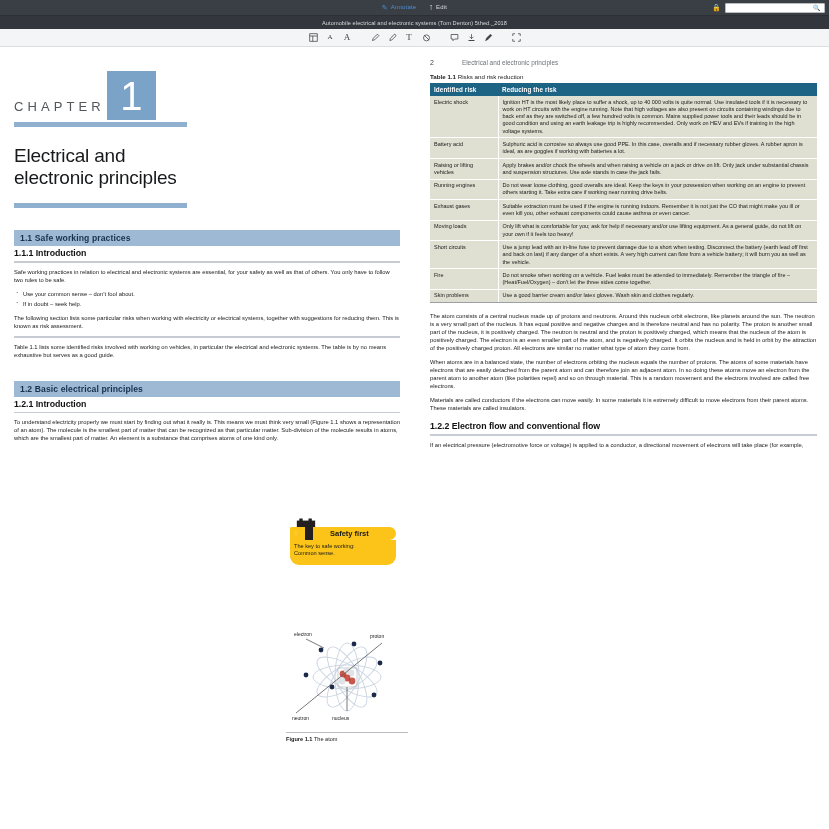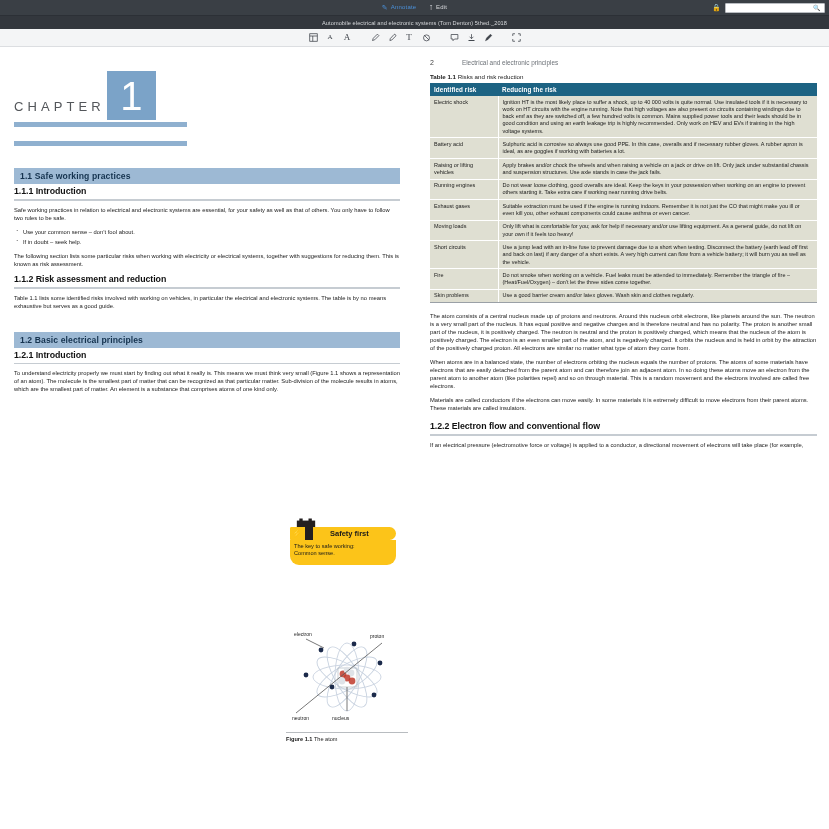--- a/index.html
+++ b/index.html
@@ -267,34 +267,37 @@
   <div class="pages">
 
     <div class="page page-left">
 
       <div class="chapblock">
         <div class="chaprow">
           <div class="chapword">CHAPTER</div>
           <div class="chapnum">1</div>
         </div>
         <div class="chaprule"></div>
+        <div class="chaptitle">
+          <span>Electrical and</span><br>
+          <span>electronic principles</span>
+        </div>
         <div class="chaprule2"></div>
       </div>
 
       <div class="secbar">1.1  Safe working practices</div>
       <div class="subsec">1.1.1  Introduction</div>
       <div class="subsec-rule"></div>
       <p class="body">Safe working practices in relation to electrical and electronic systems are essential, for your safety as well as that of others. You only have to follow two rules to be safe.</p>
       <ul class="bul">
         <li>Use your common sense – don’t fool about.</li>
         <li>If in doubt – seek help.</li>
       </ul>
       <p class="body">The following section lists some particular risks when working with electricity or electrical systems, together with suggestions for reducing them. This is known as risk assessment.</p>
 
-      <div class="subsec">1.1.2  Risk assessment and reduction</div>
       <div class="subsec-rule"></div>
       <p class="body">Table 1.1 lists some identified risks involved with working on vehicles, in particular the electrical and electronic systems. The table is by no means exhaustive but serves as a good guide.</p>
 
       <div class="secbar">1.2  Basic electrical principles</div>
       <div class="subsec">1.2.1  Introduction</div>
       <div class="subsec-rule"></div>
       <p class="body">To understand electricity properly we must start by finding out what it really is. This means we must think very small (Figure 1.1 shows a representation of an atom). The molecule is the smallest part of matter that can be recognized as that particular matter. Sub-division of the molecule results in atoms, which are the smallest part of matter. An element is a substance that comprises atoms of one kind only.</p>
     </div>
 
     <div class="page page-right">

